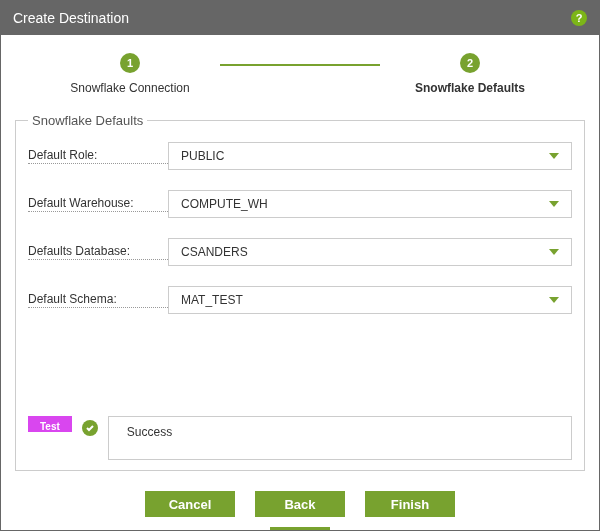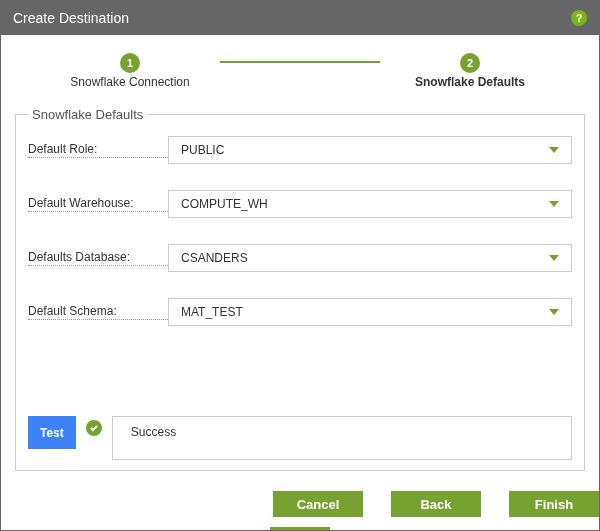--- a/index.html
+++ b/index.html
@@ -32,70 +32,70 @@
     display: flex; align-items: center; justify-content: center;
     padding: 18px 0 6px 0;
   }
   .step { display: flex; flex-direction: column; align-items: center; width: 180px; }
   .step .circle {
     width: 20px; height: 20px; border-radius: 50%;
     background: #78a22f; color: #fff; display: flex;
     align-items: center; justify-content: center; font-size: 11px;
     font-weight: bold;
   }
-  .step .label { font-size: 12px; color: #333; margin-top: 2px; }
+  .step .label { font-size: 12px; color: #333; margin-top: 8px; }
   .step.active .label { font-weight: bold; }
   .step-line { height: 2px; background: #78a22f; width: 160px; margin-bottom: 18px; }
   .body {
     flex: 1; padding: 12px 14px 8px 14px; display: flex; flex-direction: column;
   }
   fieldset.defaults {
     border: 1px solid #ccc;
     padding: 14px 12px 10px 12px;
     margin: 0;
     flex: 1;
     display: flex;
     flex-direction: column;
   }
   fieldset.defaults legend {
     font-size: 13px; color: #555; padding: 0 4px;
   }
-  .form-rows { display: flex; flex-direction: column; gap: 26px; }
+  .form-rows { display: flex; flex-direction: column; gap: 20px; }
   .form-row { display: flex; align-items: center; }
   .form-row .lbl {
     width: 140px; font-size: 12px; color: #333;
     border-bottom: 1px dotted #999; display: inline-block;
     padding-bottom: 1px;
   }
   .select {
     flex: 1; height: 28px; border: 1px solid #ccc;
     display: flex; align-items: center; justify-content: space-between;
     padding: 0 12px; font-size: 12px; color: #333; background: #fff;
     cursor: pointer;
   }
   .select .caret svg { display: block; }
   .spacer { flex: 1; }
   .test-row { display: flex; align-items: stretch; gap: 10px; margin-top: 10px; }
   .test-btn {
-    background: #3b82f6; color: #fff; border: none;
-    padding: 5px 12px; font-size: 12px; font-weight: bold;
-    cursor: pointer; align-self: flex-start; height: 33px;
+    background: #d946ef; color: #fff; border: none;
+    padding: 5px 12px; font-size: 10px; font-weight: bold;
+    cursor: pointer; align-self: flex-start; height: 16px;
   }
   .check-icon {
     width: 16px; height: 16px; border-radius: 50%;
     background: #78a22f; align-self: flex-start; margin-top: 4px;
     display: flex; align-items: center; justify-content: center;
   }
   .check-icon svg { display: block; }
   .result-box {
     flex: 1; border: 1px solid #ccc; min-height: 44px;
     padding: 8px 18px; font-size: 12px; color: #333;
   }
   .footer {
-    display: flex; justify-content: flex-end; gap: 28px;
+    display: flex; justify-content: center; gap: 20px;
     padding: 12px 0 10px 0;
   }
   .footer button {
     background: #78a22f; color: #fff; border: none;
     width: 90px; height: 26px; font-size: 13px; font-weight: bold;
     cursor: pointer;
   }
   .footer-underline {
     height: 3px; width: 60px; background: #78a22f;
     margin: 0 auto;

